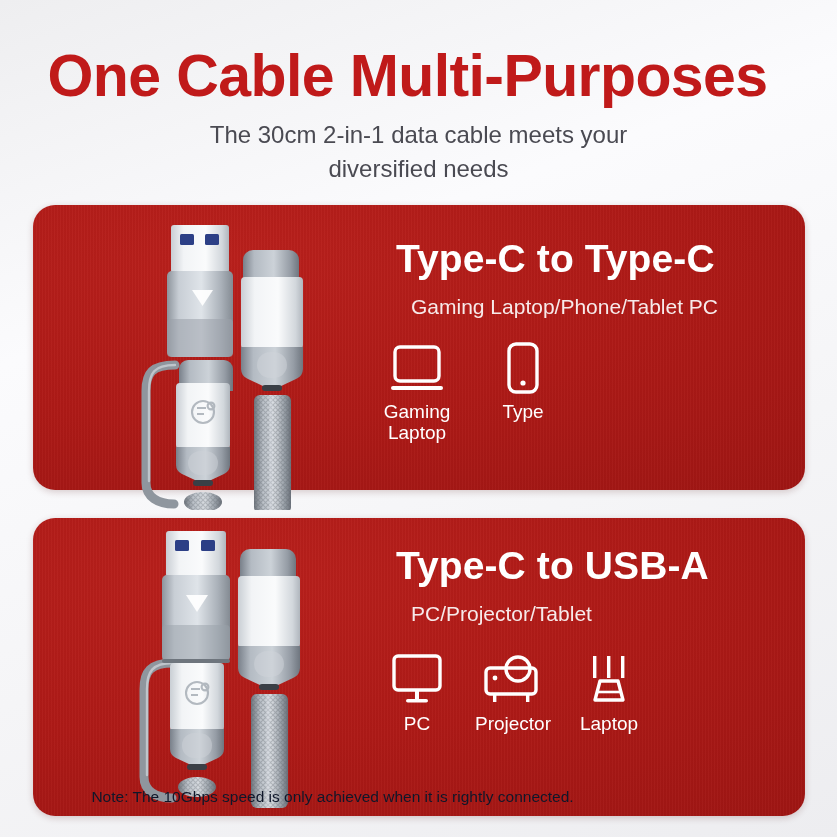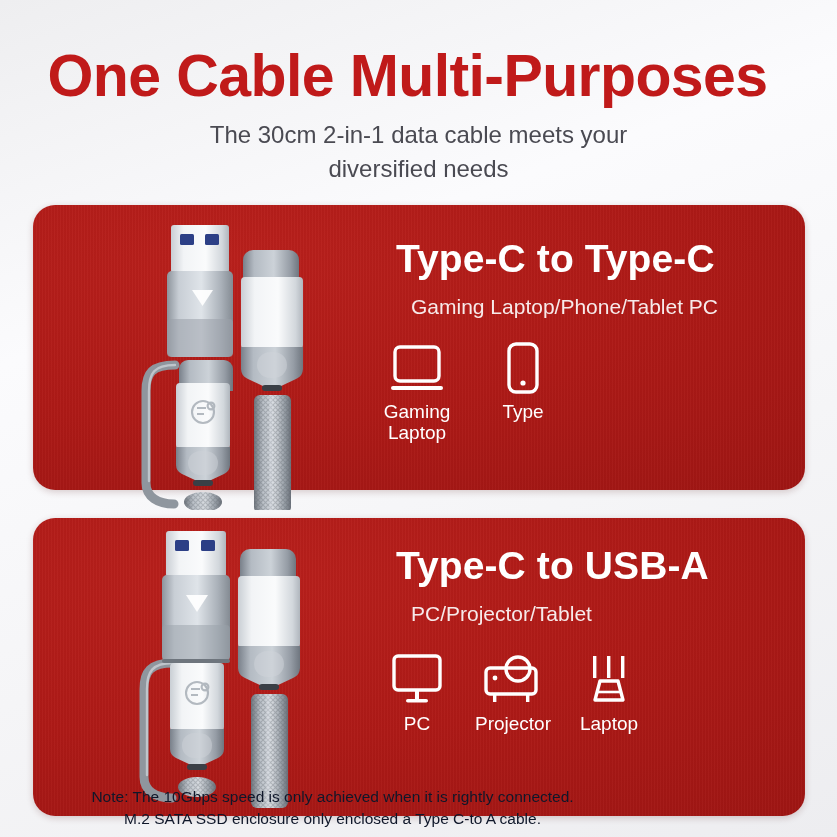--- a/index.html
+++ b/index.html
@@ -321,16 +321,15 @@
           <path d="M15 46 L20 27 h18 l5 19 z" fill="none" stroke="#fff" stroke-width="3.4" stroke-linejoin="round"></path>
           <path d="M17 38 h24" stroke="#fff" stroke-width="2.6"></path>
         </svg>
       </span>
       <span class="icon-label">Laptop</span>
     </div>
   </div>
 
   <div class="note">
     <div>Note: The 10Gbps speed is only achieved when it is rightly connected.</div>
-    <div>M.2 SATA SSD enclosure only enclosed a Type C-to A cable.</div>
   </div>
 
 </div>
 
 </body></html>

